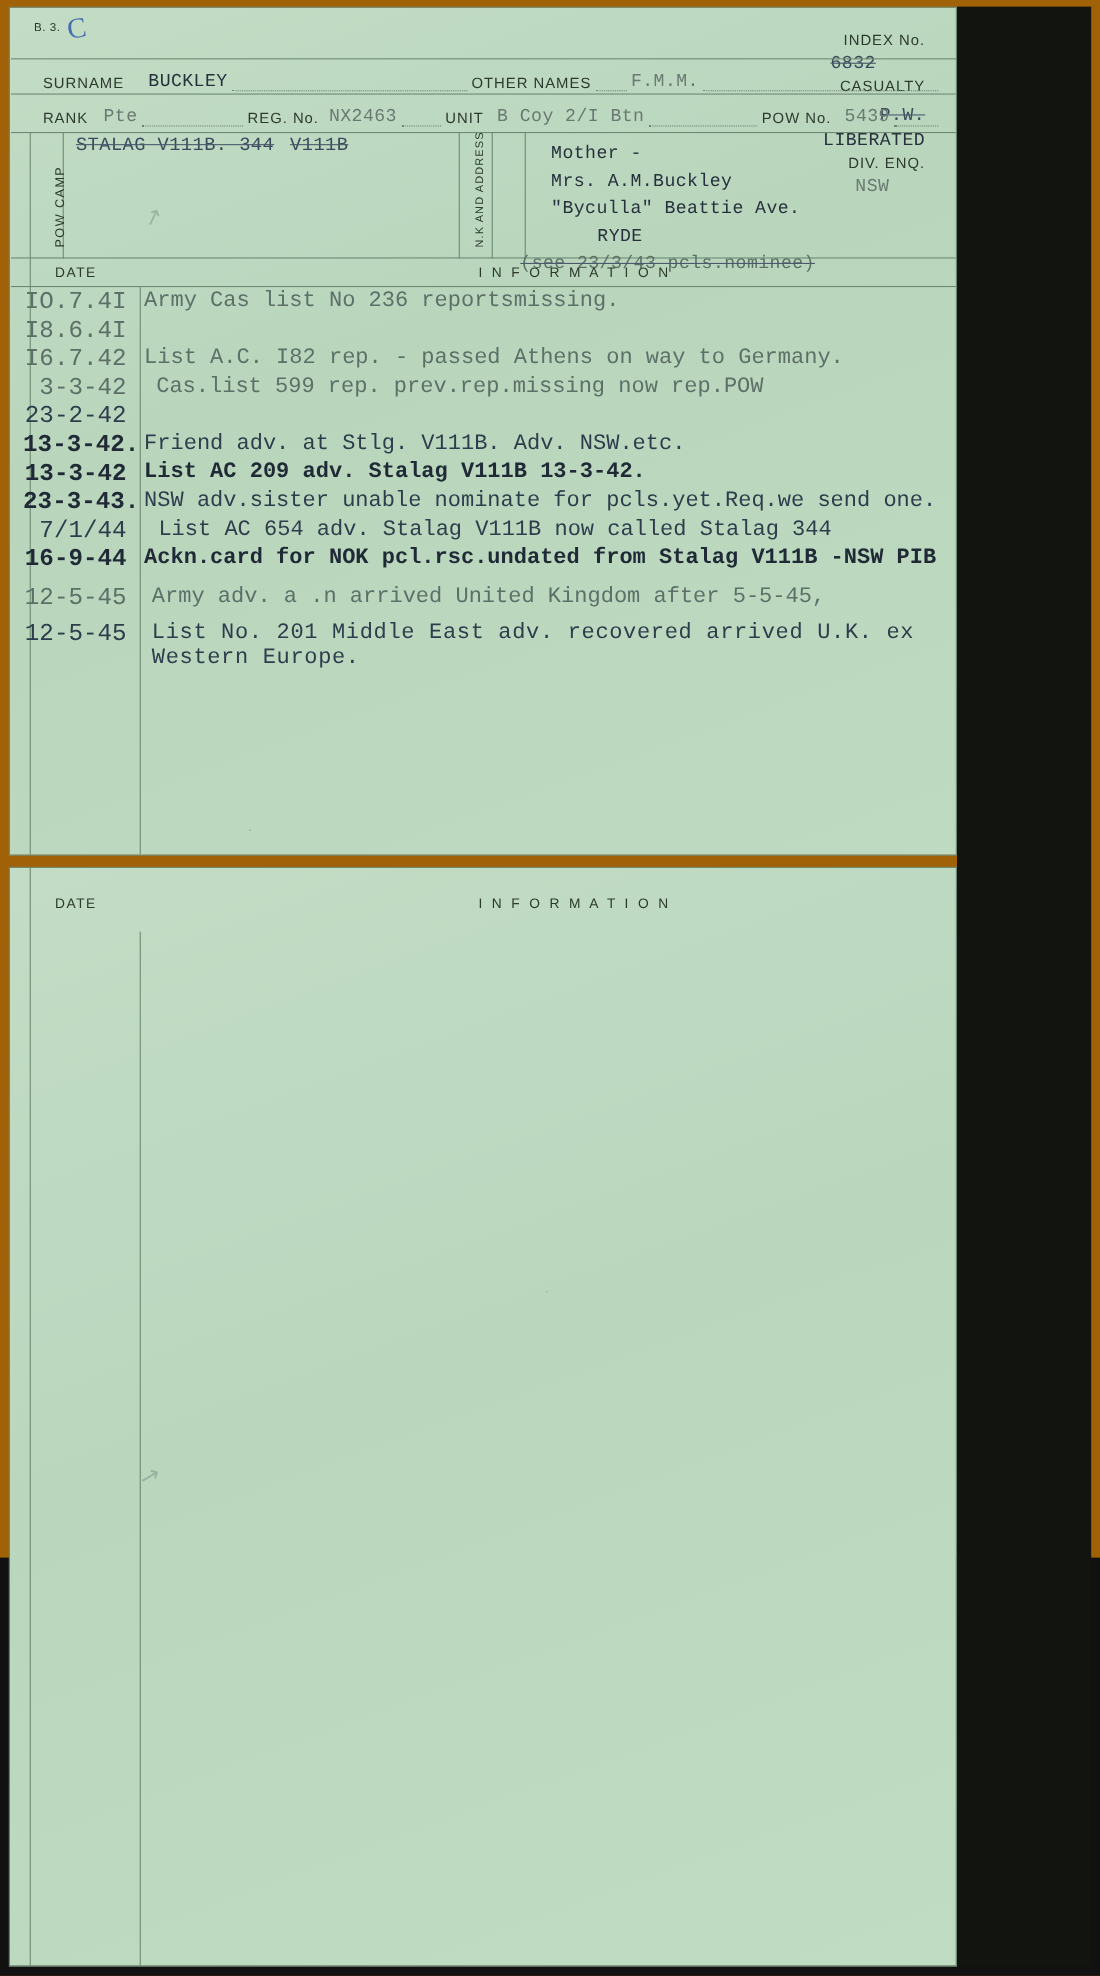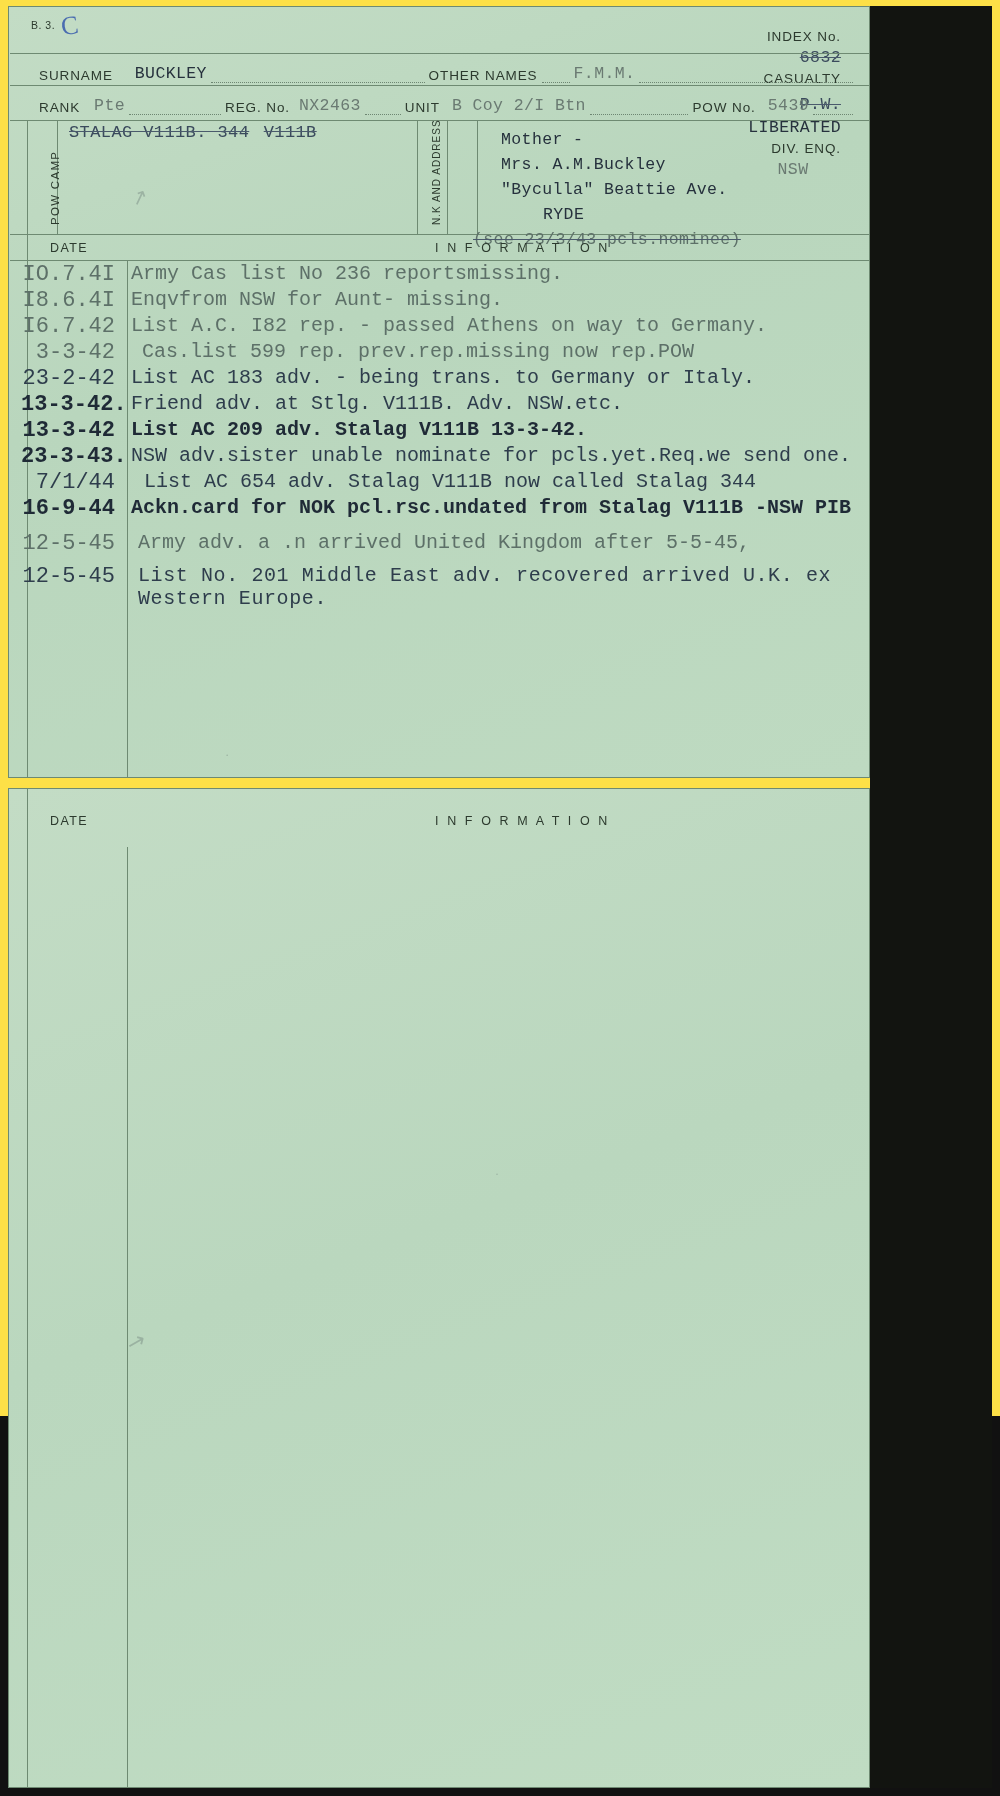--- a/index.html
+++ b/index.html
@@ -12,21 +12,21 @@
     height: 1796px;
     font-family: "Liberation Sans", sans-serif;
     position: relative;
     overflow: hidden;
   }
   .page {
     position: absolute;
     left: 0; top: 0;
     width: 1000px;
     height: 1416px;
-    background: #fde047;
+    background: #a16207;
   }
   
   .card {
     position: absolute;
     background: #bcd9c0;
     box-sizing: border-box;
     overflow: hidden;
   }
   .card-front {
     left: 8px;
@@ -249,21 +249,21 @@
 
   <div class="card-shadow-r"></div>
 
   <div class="card card-front">
 
     <div class="b3">B. 3.</div>
     <div class="scribble-c">C</div>
 
     <div class="hrow row1">
       <span class="lbl">INDEX No.</span>
-      <span class="hand strike" style="width:86px;text-align:right;">6832</span>
+      <span class="hand strike" style="width:86px;text-align:left;">6832</span>
       <span class="lbl">CASUALTY</span>
       <span class="dots"></span>
       <span class="hand strike">P.W.</span>
       <span class="hand dark" style="margin-left:6px;">LIBERATED</span>
       <span class="lbl" style="margin-left:4px;">DIV. ENQ.</span>
       <span class="hand faded" style="width:96px;text-align:center;">NSW</span>
       <span class="dots"></span>
     </div>
     <div class="hr-line" style="top:46px;"></div>
 
@@ -325,33 +325,31 @@
     <div class="col-sep" style="left:18px; top:228px; height:542px;"></div>
     <div class="col-sep" style="left:118px; top:254px; height:516px;"></div>
 
     <div class="rows">
       <div class="trow">
         <div class="tdate light">IO.7.4I</div>
         <div class="tinfo light">Army Cas list No 236 reportsmissing.</div>
       </div>
       <div class="trow">
         <div class="tdate light">I8.6.4I</div>
-        <div class="tinfo light">Enqvfrom NSW for Aunt- missing.</div>
       </div>
       <div class="trow">
         <div class="tdate light">I6.7.42</div>
         <div class="tinfo light">List A.C. I82 rep. - passed Athens on way to Germany.</div>
       </div>
       <div class="trow">
         <div class="tdate light">3-3-42</div>
         <div class="tinfo light" style="padding-left:18px;">Cas.list 599 rep. prev.rep.missing now rep.POW</div>
       </div>
       <div class="trow">
         <div class="tdate">23-2-42</div>
-        <div class="tinfo">List AC 183 adv. - being trans. to Germany or Italy.</div>
       </div>
       <div class="trow">
         <div class="tdate bold">13-3-42.</div>
         <div class="tinfo">Friend adv. at Stlg. V111B. Adv. NSW.etc.</div>
       </div>
       <div class="trow">
         <div class="tdate bold">13-3-42</div>
         <div class="tinfo bold">List AC 209 adv. Stalag V111B 13-3-42.</div>
       </div>
       <div class="trow">

